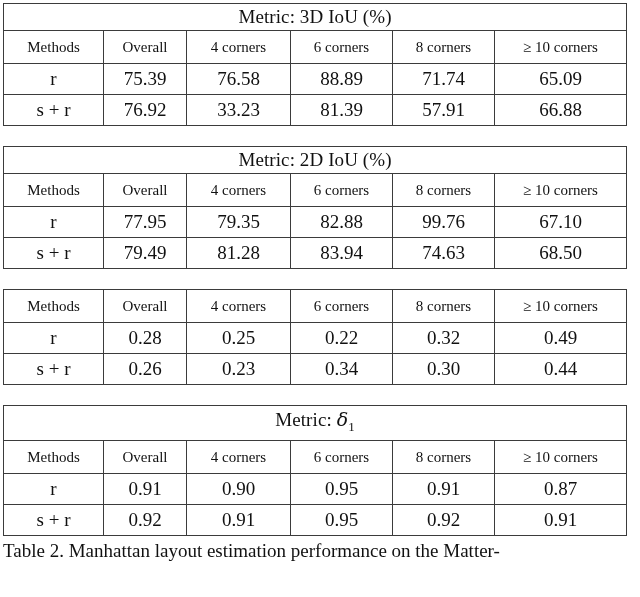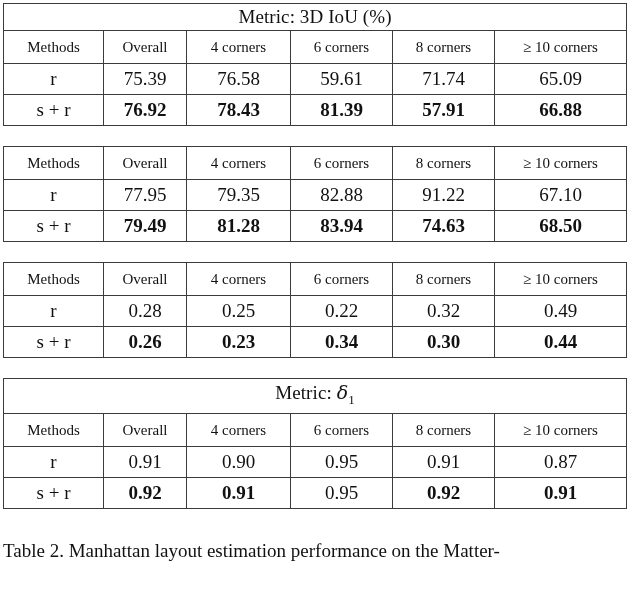--- a/index.html
+++ b/index.html
@@ -56,21 +56,21 @@
     font-size: 15px;
     line-height: 32px;
   }
   .data-cell {
     height: 30px;
     font-size: 19px;
     line-height: 30px;
   }
   .row-bold .data-cell.bold,
   .data-cell.bold {
-    font-weight: bold;
+    font-weight: normal;
   }
   
   col.c0 { width: 100px; }
   col.c1 { width: 83px; }
   col.c2 { width: 104px; }
   col.c3 { width: 102px; }
   col.c4 { width: 102px; }
   col.c5 { width: 132px; }
 
   .sym-delta {
@@ -118,59 +118,62 @@
           <td class="header-cell">Overall</td>
           <td class="header-cell">4 corners</td>
           <td class="header-cell">6 corners</td>
           <td class="header-cell">8 corners</td>
           <td class="header-cell">≥ 10 corners</td>
         </tr>
         <tr>
           <td class="data-cell">r</td>
           <td class="data-cell">75.39</td>
           <td class="data-cell">76.58</td>
-          <td class="data-cell">59.61</td>
+          <td class="data-cell">88.89</td>
           <td class="data-cell">71.74</td>
           <td class="data-cell">65.09</td>
         </tr>
         <tr>
           <td class="data-cell">s + r</td>
           <td class="data-cell bold">76.92</td>
-          <td class="data-cell bold">78.43</td>
+          <td class="data-cell bold">33.23</td>
           <td class="data-cell bold">81.39</td>
           <td class="data-cell bold">57.91</td>
           <td class="data-cell bold">66.88</td>
         </tr>
       </tbody>
     </table>
 
     <table class="metric-table">
       <colgroup>
           <col class="c0">
           <col class="c1">
           <col class="c2">
           <col class="c3">
           <col class="c4">
           <col class="c5">
         </colgroup>
       <tbody>
         <tr>
+          <td class="title-cell" colspan="6">Metric: 2D IoU (%)</td>
+        </tr>
+        <tr>
           <td class="header-cell">Methods</td>
           <td class="header-cell">Overall</td>
           <td class="header-cell">4 corners</td>
           <td class="header-cell">6 corners</td>
           <td class="header-cell">8 corners</td>
           <td class="header-cell">≥ 10 corners</td>
         </tr>
         <tr>
           <td class="data-cell">r</td>
           <td class="data-cell">77.95</td>
           <td class="data-cell">79.35</td>
           <td class="data-cell">82.88</td>
-          <td class="data-cell">91.22</td>
+          <td class="data-cell">99.76</td>
           <td class="data-cell">67.10</td>
         </tr>
         <tr>
           <td class="data-cell">s + r</td>
           <td class="data-cell bold">79.49</td>
           <td class="data-cell bold">81.28</td>
           <td class="data-cell bold">83.94</td>
           <td class="data-cell bold">74.63</td>
           <td class="data-cell bold">68.50</td>
         </tr>

